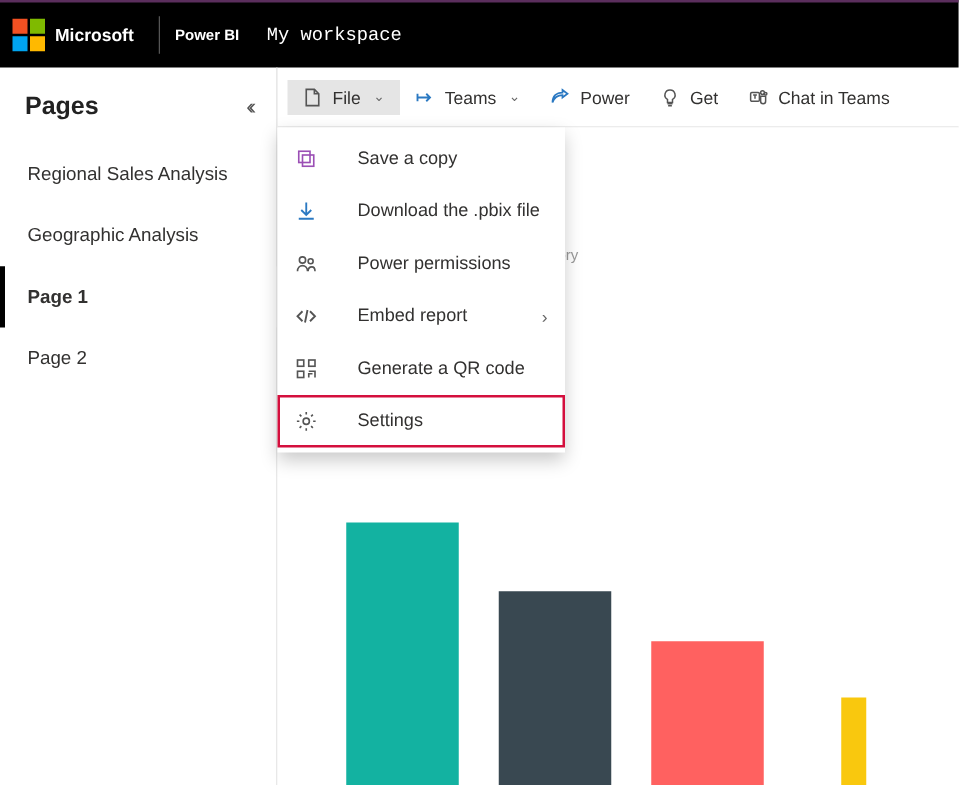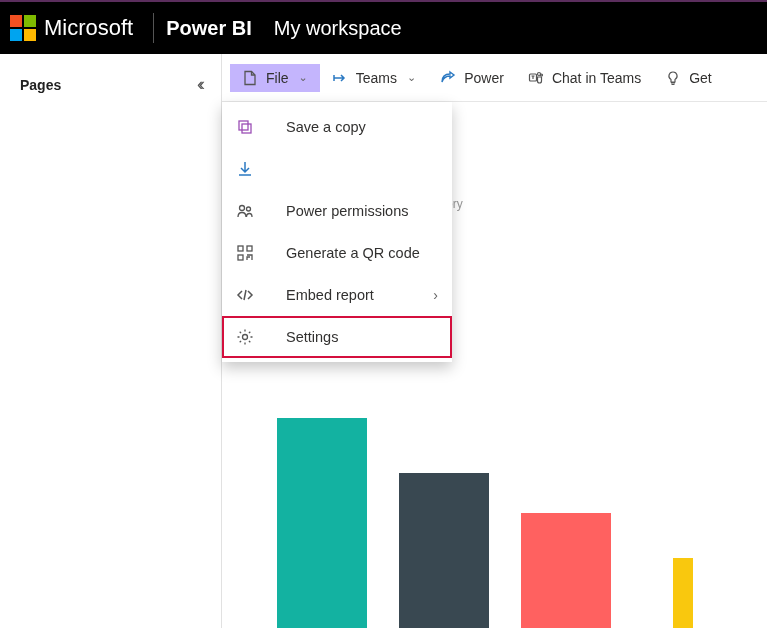--- a/index.html
+++ b/index.html
@@ -15,37 +15,37 @@
     border-top: 2px solid #5b2e5d;
   }
   .ms-logo {
     display: grid;
     grid-template-columns: 12px 12px;
     grid-template-rows: 12px 12px;
     gap: 2px;
     margin-right: 8px;
   }
   .ms-logo span { display: block; width: 12px; height: 12px; }
-  .ms-brand { font-size: 22px; font-weight: 400; margin-right: 16px; }
+  .ms-brand { font-size: 14px; font-weight: 700; margin-right: 16px; }
   .vdiv { width: 1px; height: 30px; background: #555; margin: 0 8px 0 4px; }
-  .product { font-size: 20px; font-weight: 600; margin: 0 10px 0 4px; }
-  .workspace { font-size: 20px; font-weight: 400; margin-left: 12px; }
+  .product { font-size: 12px; font-weight: 600; margin: 0 10px 0 4px; }
+  .workspace { font-size: 15px; font-weight: 400; margin-left: 12px; font-family: Liberation Mono, monospace; }
 
   .main { display: flex; height: calc(628px - 54px); }
 
   .sidebar {
     width: 222px;
     border-right: 1px solid #e1e1e1;
     padding-top: 14px;
   }
   .sidebar-header {
     display: flex; align-items: center; justify-content: space-between;
     padding: 6px 14px 18px 20px;
   }
-  .sidebar-title { font-size: 14px; font-weight: 600; color: #222; }
+  .sidebar-title { font-size: 20px; font-weight: 600; color: #222; }
   .collapse-chevrons { font-size: 18px; color: #555; letter-spacing: -8px; padding-right: 8px; }
   .page-item {
     padding: 16px 20px 16px 18px;
     font-size: 15px;
     color: #323130;
     border-left: 4px solid transparent;
     cursor: pointer;
   }
   .page-item.active {
     border-left: 4px solid #000;
@@ -65,21 +65,21 @@
     overflow: hidden;
   }
   .tbtn {
     display: inline-flex; align-items: center;
     padding: 6px 12px;
     font-size: 14px;
     gap: 8px;
     cursor: pointer;
     color: #323130;
   }
-  .tbtn.open { background: #c4b5fd; }
+  .tbtn.open { background: #e5e5e5; }
   .tbtn svg, .tbtn .glyph { width: 16px; height: 16px; flex: none; }
   .chev { font-size: 11px; color: #666; margin-left: 2px; }
 
   .dropdown {
     position: absolute;
     top: 48px; left: 0;
     width: 230px;
     background: #fff;
     box-shadow: 0 6px 14px rgba(0,0,0,0.22);
     z-index: 50;
@@ -143,20 +143,26 @@
   <div class="workspace">My workspace</div>
 </div>
 
 <div class="main">
 
   <div class="sidebar">
     <div class="sidebar-header">
       <span class="sidebar-title">Pages</span>
       <span class="collapse-chevrons">‹‹</span>
     </div>
+    <div id="pages-list">
+        <div class="page-item">Regional Sales Analysis</div>
+        <div class="page-item">Geographic Analysis</div>
+        <div class="page-item active">Page 1</div>
+        <div class="page-item">Page 2</div>
+      </div>
   </div>
 
   <div class="content">
 
     <div class="toolbar">
 
       <div class="tbtn open">
         <svg viewBox="0 0 16 16" fill="none" stroke="#555" stroke-width="1.3">
           <path d="M3 1.5h6.5L13 5v9.5H3z"></path>
             <path d="M9.5 1.5V5H13"></path>
@@ -171,83 +177,84 @@
         </svg>
         <span>Teams</span>
         <span class="chev">⌄</span>
       </div>
 
       <div class="tbtn">
         <svg viewBox="0 0 16 16" fill="none" stroke="#2b79c2" stroke-width="1.4">
           <path d="M10 2l4 3-4 3V6C5 6 3 9 2 12c0-5 3-8 8-8V2z"></path>
         </svg>
         <span>Power</span>
+      </div>
+
+      <div class="tbtn">
+        <svg viewBox="0 0 16 16" fill="none" stroke="#555" stroke-width="1.2">
+          <path d="M8 2a4 4 0 0 0-2 7.5V12h4v-2.5A4 4 0 0 0 8 2zM6 13h4M6.5 14.5h3"></path>
+        </svg>
+        <span>Get</span>
       </div>
 
       <div class="tbtn">
         <svg viewBox="0 0 16 16" fill="none" stroke="#555" stroke-width="1.2">
           <rect x="1.5" y="4" width="7" height="7" rx="1"></rect>
           <path d="M5 6v3M3.5 6h3"></path>
           <circle cx="11" cy="4" r="1.5"></circle>
             <circle cx="13.5" cy="5" r="1"></circle>
           <path d="M9.5 7h4v4a2 2 0 0 1-4 0z"></path>
         </svg>
         <span>Chat in Teams</span>
       </div>
-
-      <div class="tbtn">
-        <svg viewBox="0 0 16 16" fill="none" stroke="#555" stroke-width="1.2">
-          <path d="M8 2a4 4 0 0 0-2 7.5V12h4v-2.5A4 4 0 0 0 8 2zM6 13h4M6.5 14.5h3"></path>
-        </svg>
-        <span>Get</span>
-      </div>
     </div>
 
     <div class="dropdown">
 
       <div class="ditem">
         <svg viewBox="0 0 18 18" fill="none" stroke="#9b4fb5" stroke-width="1.3">
           <rect x="3" y="3" width="9" height="9"></rect>
             <rect x="6" y="6" width="9" height="9"></rect>
         </svg>
         <span>Save a copy</span>
       </div>
 
       <div class="ditem">
         <svg viewBox="0 0 18 18" fill="none" stroke="#2b79c2" stroke-width="1.5">
           <path d="M9 2v9M5 8l4 4 4-4M3 15h12"></path>
         </svg>
+        <span>Download the .pbix file</span>
       </div>
 
       <div class="ditem">
         <svg viewBox="0 0 18 18" fill="none" stroke="#555" stroke-width="1.3">
           <circle cx="6" cy="6" r="2.5"></circle>
             <circle cx="12.5" cy="7" r="2"></circle>
           <path d="M2 15c0-3 2-4.5 4-4.5s4 1.5 4 4.5M10.5 15c0-2.5 1.5-3.5 3-3.5s2.5 1 2.5 3.5"></path>
         </svg>
         <span>Power permissions</span>
       </div>
 
+
+      <div class="ditem">
+        <svg viewBox="0 0 18 18" fill="none" stroke="#555" stroke-width="1.5">
+          <path d="M6 5l-4 4 4 4M12 5l4 4-4 4M10 4l-2 10"></path>
+        </svg>
+        <span>Embed report</span>
+        <span class="subchev">›</span>
+      </div>
 
       <div class="ditem">
         <svg viewBox="0 0 18 18" fill="none" stroke="#555" stroke-width="1.3">
           <rect x="2" y="2" width="5" height="5"></rect>
             <rect x="11" y="2" width="5" height="5"></rect>
           <rect x="2" y="11" width="5" height="5"></rect>
             <path d="M11 11h5v5M11 16v-3h3"></path>
         </svg>
         <span>Generate a QR code</span>
-      </div>
-
-      <div class="ditem">
-        <svg viewBox="0 0 18 18" fill="none" stroke="#555" stroke-width="1.5">
-          <path d="M6 5l-4 4 4 4M12 5l4 4-4 4M10 4l-2 10"></path>
-        </svg>
-        <span>Embed report</span>
-        <span class="subchev">›</span>
       </div>
 
       <div class="ditem highlight">
         <svg viewBox="0 0 18 18" fill="none" stroke="#555" stroke-width="1.3">
           <circle cx="9" cy="9" r="2.5"></circle>
           <path d="M9 1.5v2M9 14.5v2M1.5 9h2M14.5 9h2M3.7 3.7l1.4 1.4M12.9 12.9l1.4 1.4M3.7 14.3l1.4-1.4M12.9 5.1l1.4-1.4"></path>
         </svg>
         <span>Settings</span>
       </div>
     </div>

